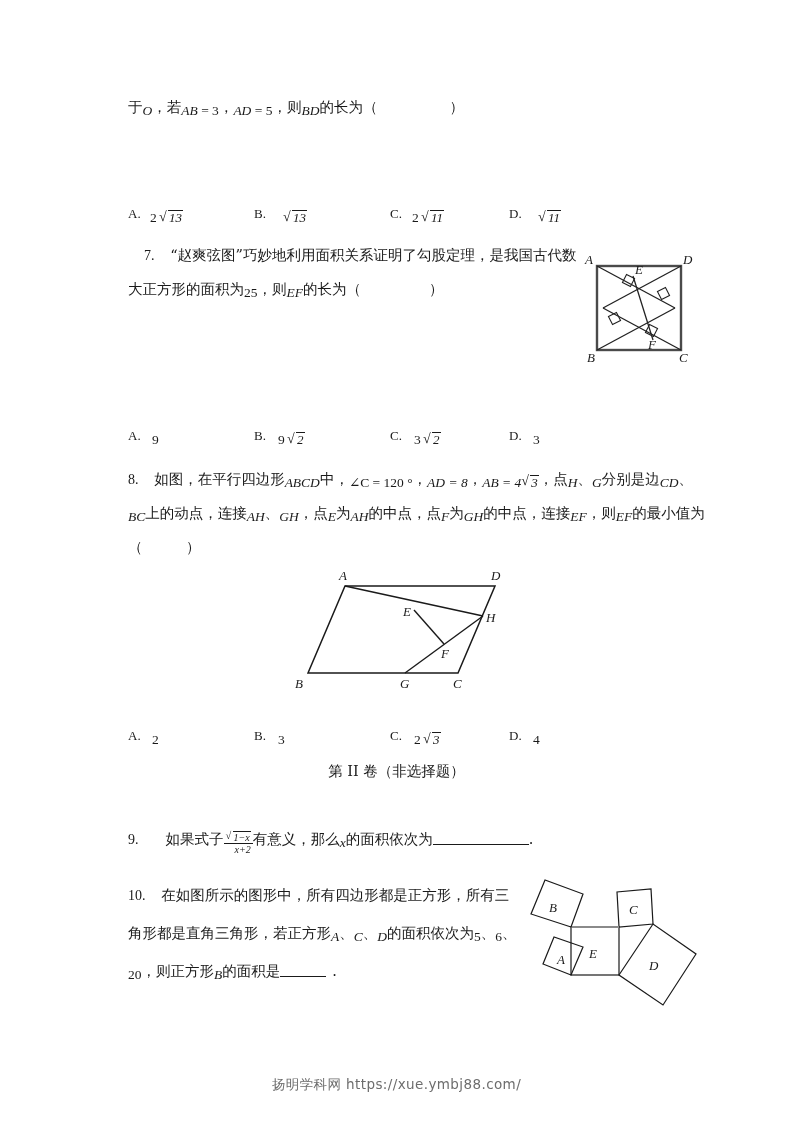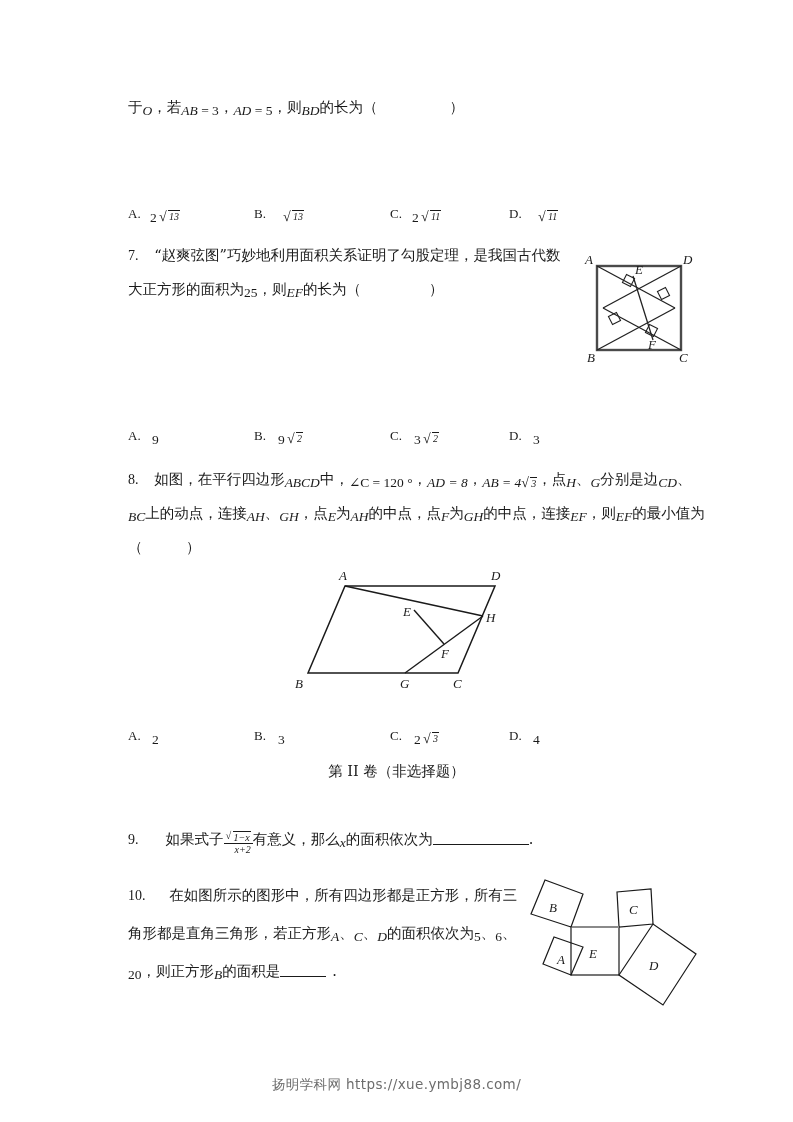--- a/index.html
+++ b/index.html
@@ -52,21 +52,21 @@
   }
   .opt-letter {
     font-family: "Liberation Serif", "DejaVu Serif", serif;
     font-size: 13px;
   }
   
   .rad {
     display: inline-block;
     position: relative;
     font-style: italic;
-    font-size: 10px;
+    font-size: 13px;
     vertical-align: -2.5px;
     padding-left: 9px;
   }
   .rad::before {
     content: "√";
     position: absolute;
     left: 0;
     top: -1px;
     font-style: normal;
     font-size: 14px;
@@ -151,21 +151,21 @@
     <span style="position:absolute;left:262px;top:0px;" class="opt-letter">C.</span>
     <span style="position:absolute;left:284px;top:4px;" class="mn">2</span>
     <span style="position:absolute;left:293px;top:4px;" class="rad"><span class="radicand">11</span></span>
 
     <span style="position:absolute;left:381px;top:0px;" class="opt-letter">D.</span>
     <span style="position:absolute;left:407px;top:4px;" class="mn"></span>
     <span style="position:absolute;left:410px;top:4px;" class="rad"><span class="radicand">11</span></span>
   </div>
 
   <div class="blk" style="left:128px; top:248px; width:445px;">
-    <div class="line" style="position:relative;height:34px;">
+    <div class="line" style="position:relative;height:34px;margin-left:16px;">
       <span class="qnum">7.</span>
       <span class="cjk" style="margin-left:12px;">“赵爽弦图”巧妙地利用面积关系证明了勾股定理，是我国古代数</span>
     </div>
     <div class="line" style="position:relative;height:34px;">
       <span class="cjk">大正方形的面积为</span><span class="mn">25</span><span class="cjk">，则</span><span class="mi">EF</span><span class="cjk">的长为（</span><span style="display:inline-block;width:68px"></span><span class="cjk">）</span>
     </div>
   </div>
 
   <div class="blk" style="left:583px; top:250px;">
     <svg width="112" height="112" viewBox="0 0 112 112">
@@ -263,21 +263,21 @@
 
 
   <div class="blk" style="left:128px; top:830px;">
     <span class="qnum">9.</span>
     <span class="cjk" style="margin-left:23px;">如果式子</span><span class="frac"><span class="num"><span class="rad"><span class="radicand">1−x</span></span></span><span class="den">x+2</span></span><span class="cjk">有意义，那么</span><span class="mi">x</span><span class="cjk">的面积依次为</span><span class="blank" style="width:96px"></span><span class="cjk">.</span>
   </div>
 
   <div class="blk" style="left:128px; top:888px; width:420px;">
     <div class="line" style="position:relative;height:38px;">
       <span class="qnum">10.</span>
-      <span class="cjk" style="margin-left:20px;">在如图所示的图形中，所有四边形都是正方形，所有三</span>
+      <span class="cjk" style="margin-left:12px;">在如图所示的图形中，所有四边形都是正方形，所有三</span>
     </div>
     <div class="line" style="position:relative;height:38px;">
       <span class="cjk">角形都是直角三角形，若正方形</span><span class="mi">A</span><span class="cjk">、</span><span class="mi">C</span><span class="cjk">、</span><span class="mi">D</span><span class="cjk">的面积依次为</span><span class="mn">5</span><span class="cjk">、</span><span class="mn">6</span><span class="cjk">、</span>
     </div>
     <div class="line" style="position:relative;height:34px;">
       <span class="mn">20</span><span class="cjk">，则正方形</span><span class="mi">B</span><span class="cjk">的面积是</span><span class="blank" style="width:46px"></span><span class="cjk" style="margin-left:6px">.</span>
     </div>
   </div>
 
   <div class="blk" style="left:521px; top:882px;">

